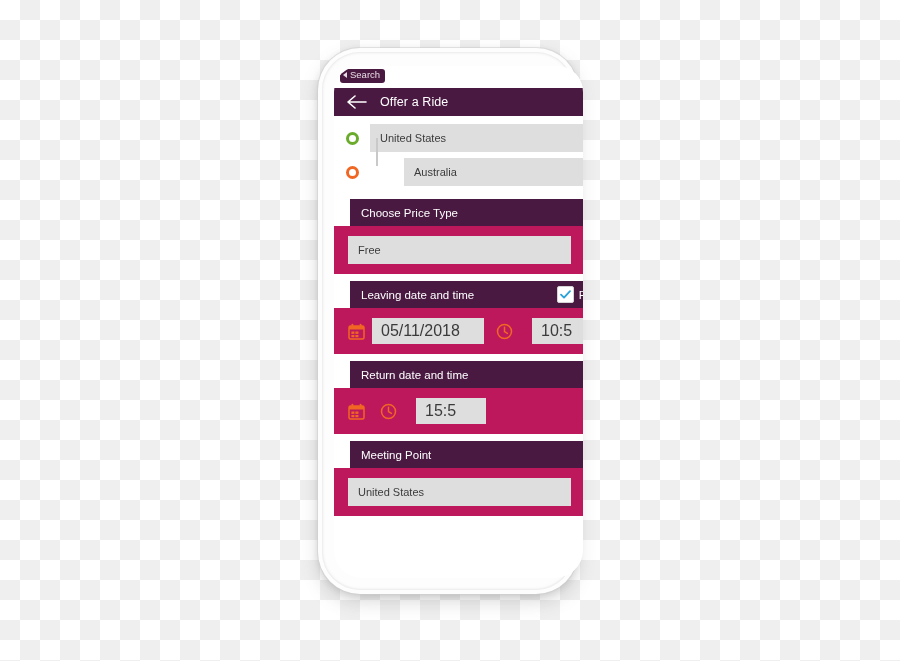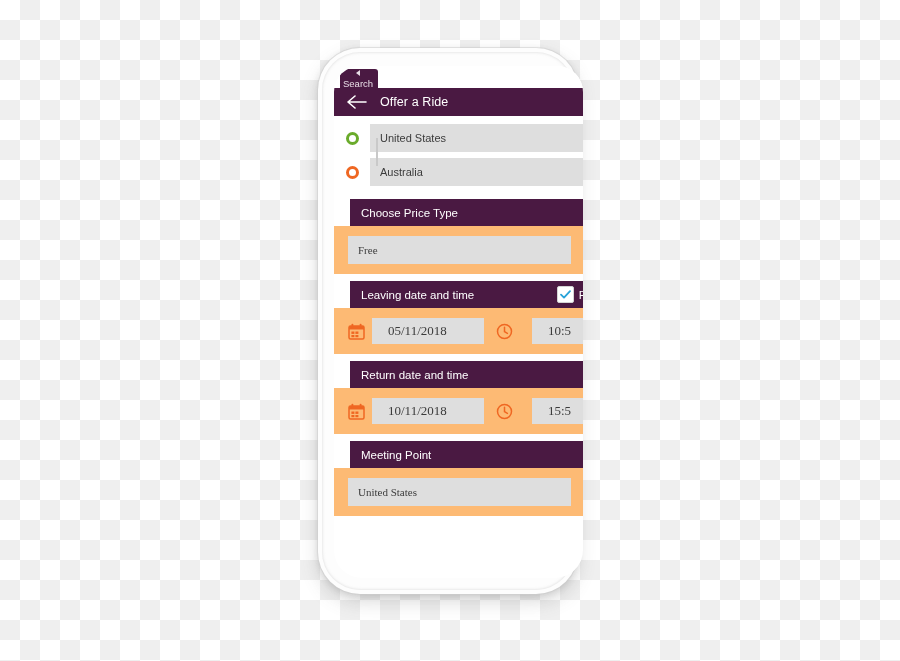--- a/index.html
+++ b/index.html
@@ -70,21 +70,20 @@
     display: flex;
     align-items: center;
     gap: 3px;
     background: #4a1942;
     color: #e8dde6;
     font-size: 9.5px;
     padding: 1px 5px 2px 3px;
     border-radius: 3px;
     line-height: 1.15;
     white-space: nowrap;
-    flex-direction: column;
   }
   #status-left .back-chevron {
     display: inline-block;
     width: 0; height: 0;
     border-top: 3.5px solid transparent;
     border-bottom: 3.5px solid transparent;
     border-right: 4px solid #e8dde6;
   }
   #status-notch {
     position: absolute;
@@ -128,21 +127,21 @@
     position: relative;
     background: #ffffff;
     padding: 8px 0 6px 0;
   }
   .route-row {
     display: flex;
     align-items: center;
     height: 28px;
     margin-bottom: 6px;
   }
-  .route-row:last-child { margin-bottom: 0; }
+  .route-row:last-child { margin-bottom: 0; gap: 34px; }
   .marker-cell {
     width: 36px;
     flex: 0 0 36px;
     display: flex;
     align-items: center;
     justify-content: center;
     position: relative;
     z-index: 2;
   }
   .marker {
@@ -208,23 +207,22 @@
     justify-content: center;
     flex: 0 0 auto;
   }
   .section-bar .bar-right-label {
     font-size: 11.5px;
     color: #ffffff;
   }
 
   
   .field-block {
-    background: #fdba74;
+    background: #be185d;
     padding: 10px 0 10px 0;
-    font-family: Liberation Serif, serif;
   }
   .single-field {
     margin: 0 12px 0 14px;
     background: #dedede;
     height: 28px;
     display: flex;
     align-items: center;
     padding-left: 10px;
     color: #3b3b3b;
     font-size: 11px;
@@ -240,23 +238,23 @@
     flex: 0 0 24px;
     display: flex;
     align-items: center;
     justify-content: center;
   }
   .dt-field {
     background: #dedede;
     height: 26px;
     display: flex;
     align-items: center;
-    padding-left: 16px;
+    padding-left: 9px;
     color: #3b3b3b;
-    font-size: 13px;
+    font-size: 16px;
     box-sizing: border-box;
   }
   .dt-field.date { width: 112px; flex: 0 0 112px; margin-left: 4px; }
   .dt-field.time { width: 70px;  flex: 0 0 70px;  margin-left: 16px; }
   .dt-icon.clock { margin-left: 8px; }
 
   .spacer-white { background: #ffffff; height: 10px; }
 </style>
 </head>
 <body>
@@ -353,21 +351,20 @@
             <rect x="1" y="3" width="15" height="13" rx="1.5" fill="none" stroke="#ef6722" stroke-width="1.5"></rect>
             <rect x="1" y="3" width="15" height="3.5" fill="#ef6722"></rect>
             <rect x="3.5" y="0.8" width="1.8" height="3.4" rx="0.8" fill="#ef6722"></rect>
             <rect x="11.7" y="0.8" width="1.8" height="3.4" rx="0.8" fill="#ef6722"></rect>
             <rect x="3.4" y="8.5" width="3" height="2.4" fill="#ef6722"></rect>
             <rect x="7.4" y="8.5" width="3" height="2.4" fill="#ef6722"></rect>
             <rect x="3.4" y="12" width="3" height="2.2" fill="#ef6722"></rect>
             <rect x="7.4" y="12" width="3" height="2.2" fill="#ef6722"></rect>
           </svg>
         </span>
-        <div class="dt-field date">10/11/2018</div>
         <span class="dt-icon clock">
           <svg width="17" height="17" viewBox="0 0 17 17" aria-hidden="true">
             <circle cx="8.5" cy="8.5" r="7" fill="none" stroke="#ef6722" stroke-width="1.5"></circle>
             <path d="M8.5 4.3 L8.5 8.7 L11.4 10.4" stroke="#ef6722" stroke-width="1.5" fill="none" stroke-linecap="round" stroke-linejoin="round"></path>
           </svg>
         </span>
         <div class="dt-field time">15:5</div>
       </div>
     </div>
 

